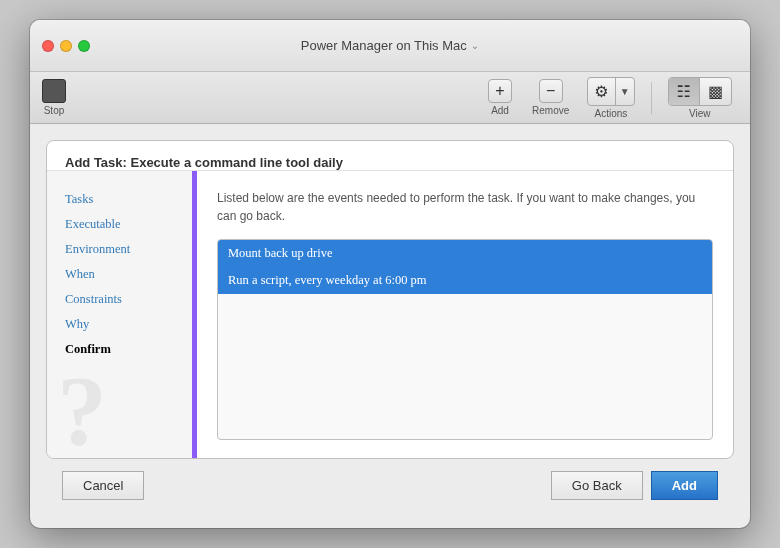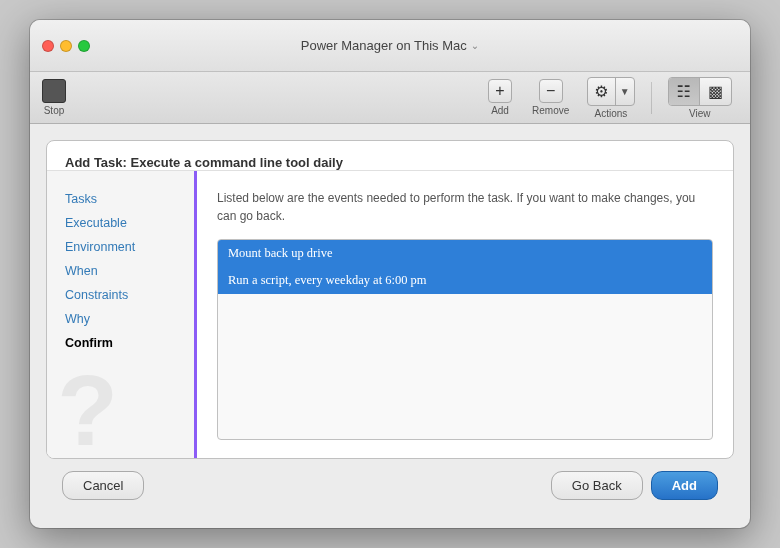--- a/index.html
+++ b/index.html
@@ -196,24 +196,25 @@
     .dialog-body {
       display: flex;
       flex: 1;
       overflow: hidden;
     }
     
     .nav-sidebar {
       width: 150px;
       padding: 16px 0;
       background: #f5f5f5;
-      border-right: 3px solid #8b5cf6;
+      border-right: 5px solid #8b5cf6;
       flex-shrink: 0;
       position: relative;
       overflow: hidden;
+      font-family: Liberation Serif, serif;
     }
     .nav-bg-icon {
       position: absolute;
       bottom: -10px;
       left: 10px;
       font-size: 100px;
       color: rgba(0,0,0,0.06);
       user-select: none;
       font-weight: bold;
     }
@@ -271,21 +272,21 @@
     
     .footer {
       padding: 12px 16px;
       display: flex;
       justify-content: space-between;
       align-items: center;
       flex-shrink: 0;
     }
     .btn {
       padding: 6px 20px;
-      border-radius: 11px;
+      border-radius: 0;
       font-size: 13px;
       cursor: pointer;
       border: 1px solid #aaa;
       background: linear-gradient(to bottom, #f5f5f5, #e5e5e5);
       color: #333;
     }
     .btn.primary {
       background: linear-gradient(to bottom, #4b9de0, #2672c8);
       border-color: #1a5fa8;
       color: white;

